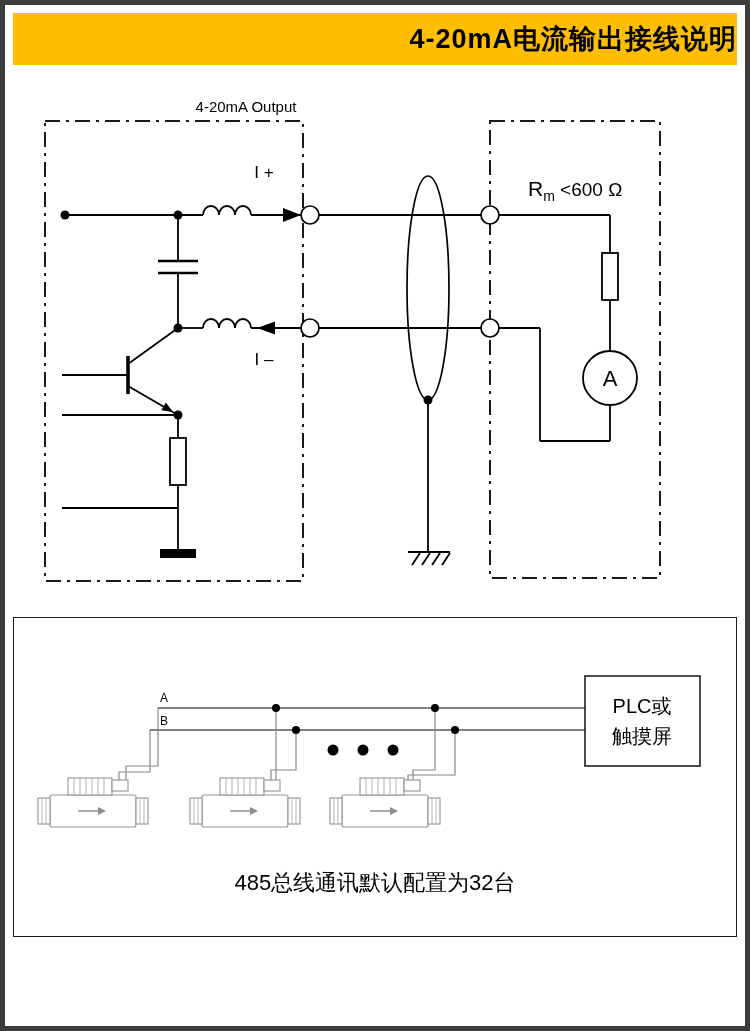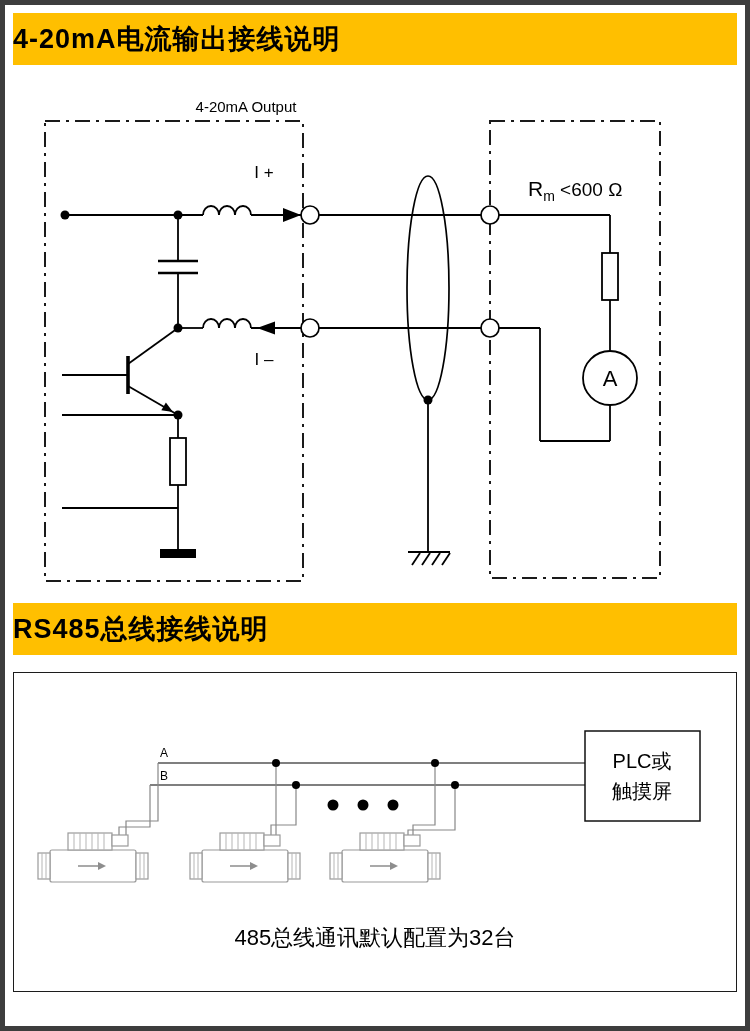--- a/index.html
+++ b/index.html
@@ -11,21 +11,21 @@
     border: 5px solid #3d3d3d;
     background: #ffffff;
     padding: 8px;
     overflow: hidden;
   }
   .header-bar {
     background: #ffbf00;
     height: 52px;
     display: flex;
     align-items: center;
-    justify-content: flex-start;
+    justify-content: flex-end;
     font-size: 27px;
     font-weight: bold;
     color: #000000;
     letter-spacing: 1px;
   }
   .header-bar.second { margin-top: 3px; }
   .circuit-wrap { width: 724px; height: 535px; }
   .rs485-box {
     margin-top: 17px;
     border: 1px solid #1c1c1c;
@@ -131,23 +131,20 @@
         <circle cx="597" cy="313" r="27" fill="#fff"></circle>
         <line x1="597" y1="340" x2="597" y2="376"></line>
         <line x1="597" y1="376" x2="527" y2="376"></line>
         <line x1="527" y1="376" x2="527" y2="263"></line>
         <line x1="527" y1="263" x2="486" y2="263"></line>
       </g>
       <text x="597" y="321" font-size="22" text-anchor="middle">A</text>
     </svg>
   </div>
 
-  <div class="header-bar second">
-    <span>RS485总线接线说明</span>
-  </div>
 
   <div class="rs485-box">
     <svg viewBox="0 0 722 318" width="722" height="318">
 
       <defs>
         <g id="flow-meter" stroke="#9a9a9a" stroke-width="1.2" fill="#ffffff">
           <rect x="12" y="20" width="86" height="32" rx="2"></rect>
           <rect x="0" y="23" width="12" height="26"></rect>
           <rect x="98" y="23" width="12" height="26"></rect>
           <path d="M4 23 V49 M8 23 V49 M102 23 V49 M106 23 V49" fill="none" stroke="#b5b5b5" stroke-width="1"></path>

